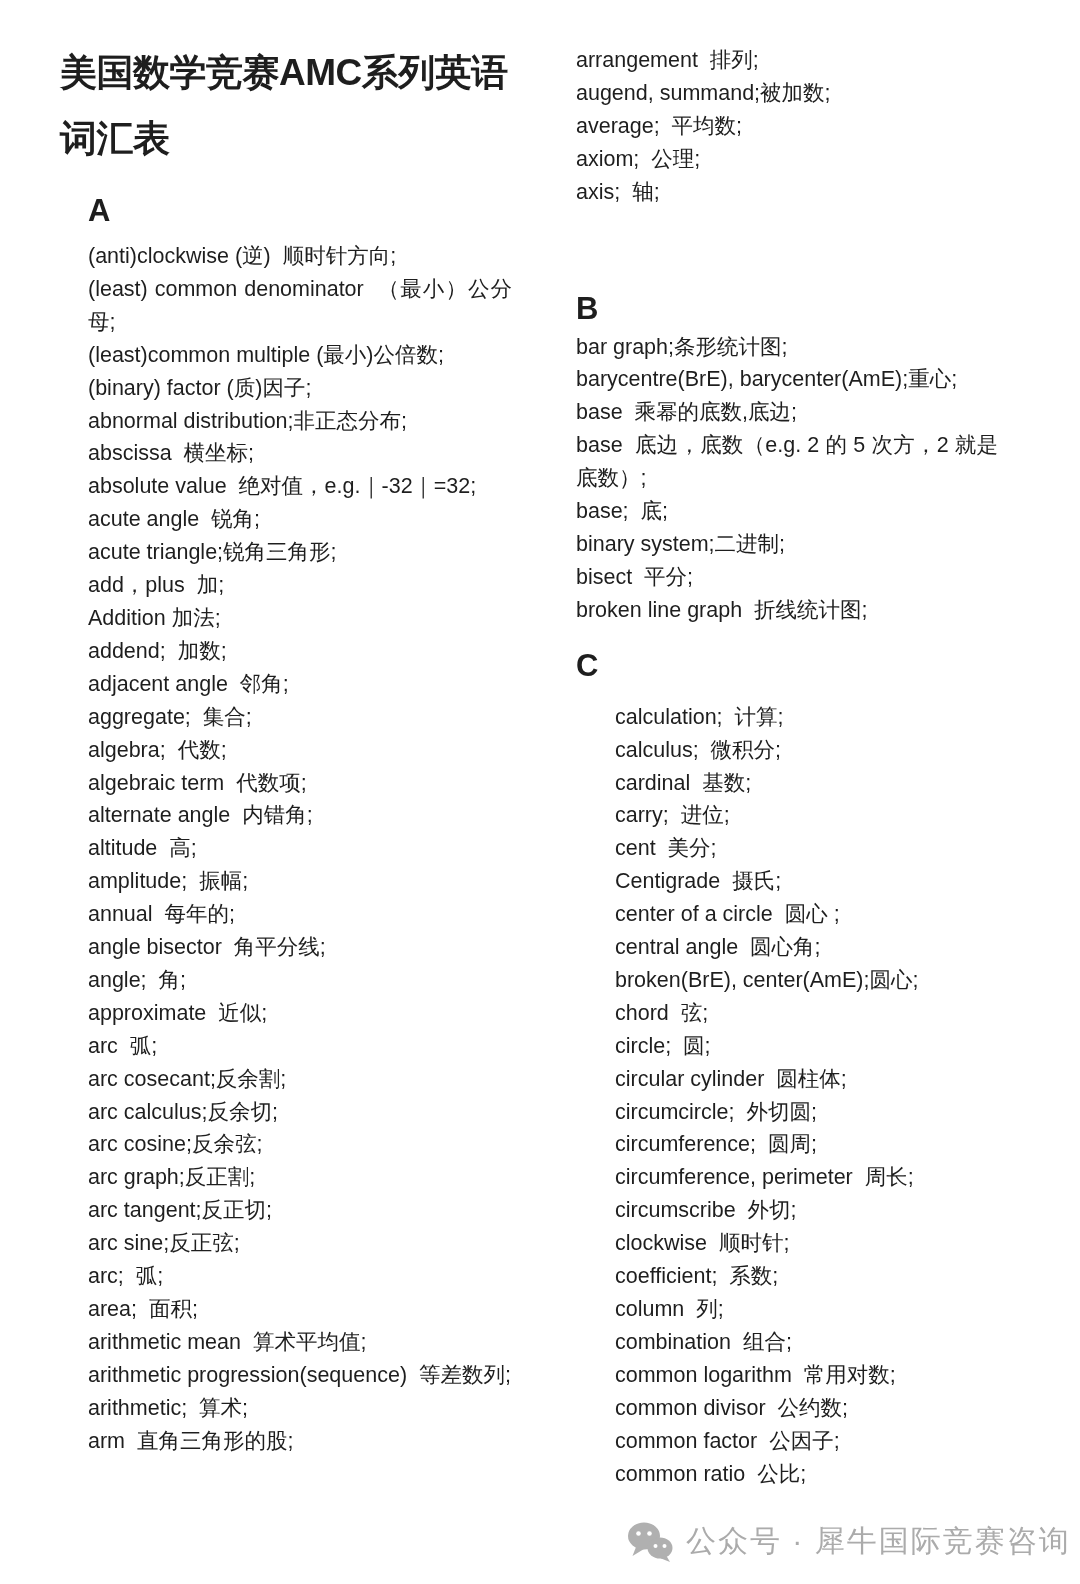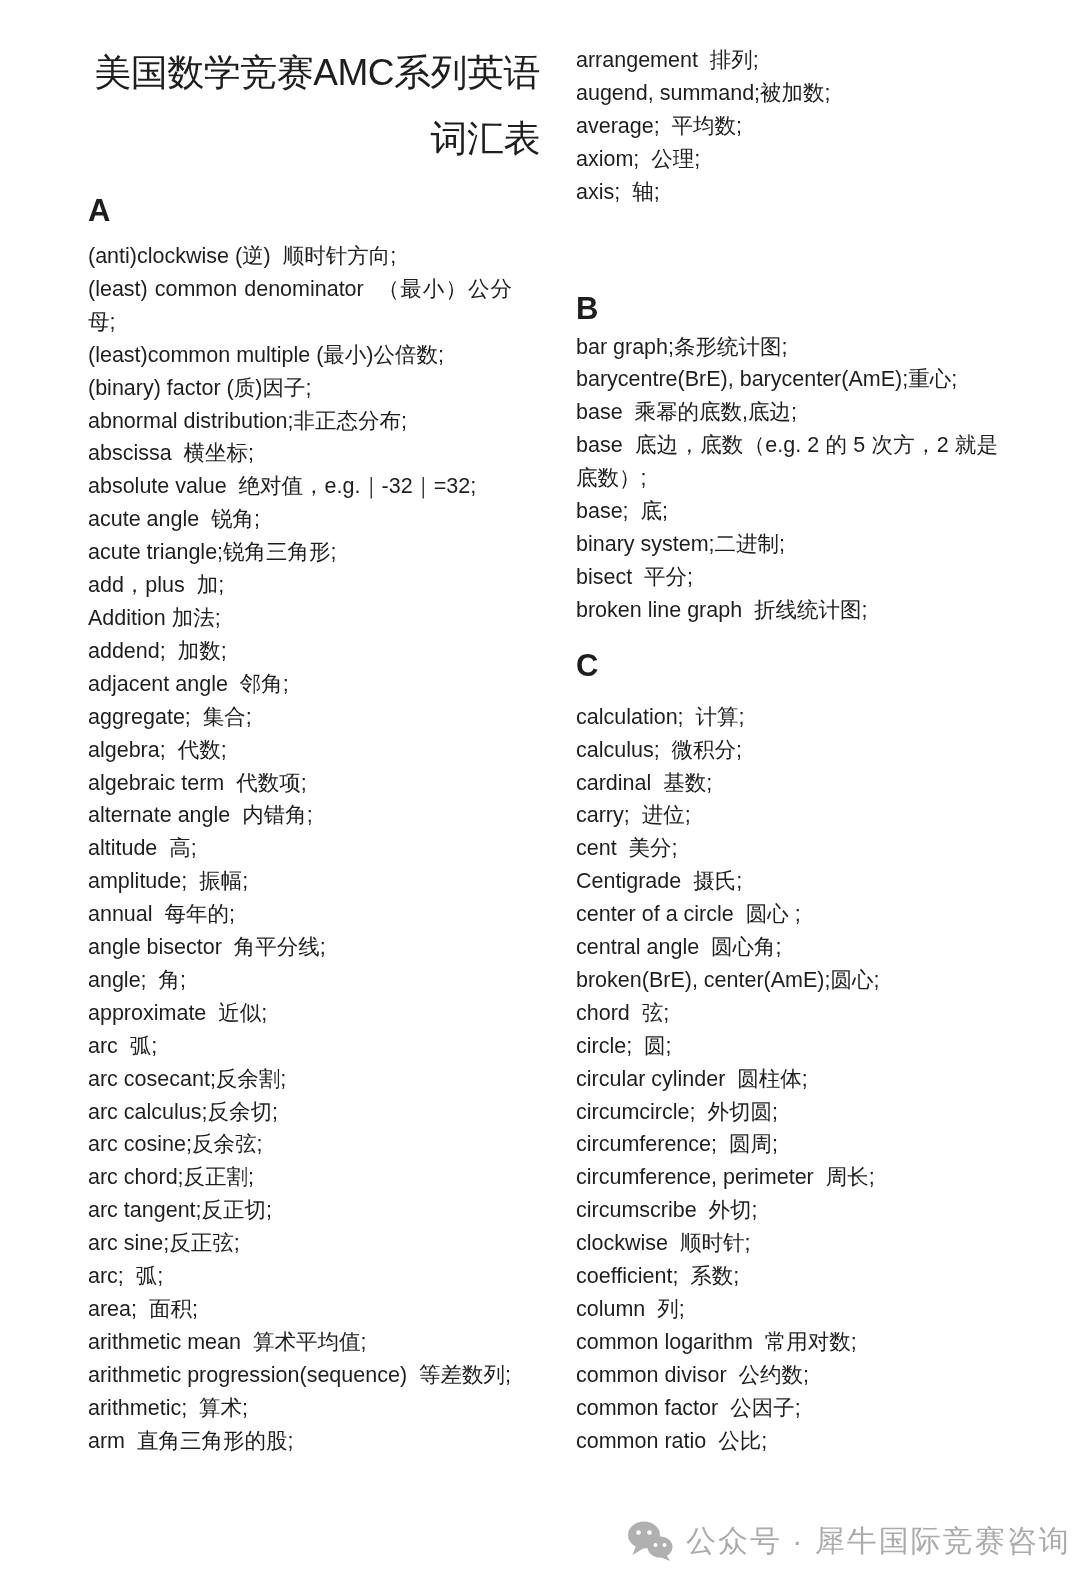--- a/index.html
+++ b/index.html
@@ -11,51 +11,51 @@
     background: #ffffff;
     font-family: "Liberation Sans", "DejaVu Sans", sans-serif;
     color: #1e1e1e;
     overflow: hidden;
   }
   .doc-title {
     position: absolute;
     left: 60px;
     top: 40px;
     width: 480px;
-    text-align: right;
+    text-align: left;
     font-size: 37px;
-    font-weight: 400;
+    font-weight: 700;
     letter-spacing: -0.5px;
     white-space: nowrap;
   }
   .doc-title .title-line { display: block; line-height: 66px; }
   .col { position: absolute; }
   .col-left  { left: 88px;  top: 189px; width: 424px; }
   .col-right { left: 576px; top: 44px;  width: 422px; }
   .section-heading {
     font-size: 31px;
     font-weight: 700;
     line-height: 44px;
   }
   .col-left .section-heading { margin-bottom: 7px; }
   .heading-b { margin-top: 78px; }
   .heading-c { margin-top: 17px; }
   .list-b { }
-  .list-c { margin-top: 13px; }
+  .list-c { margin-top: 13px; margin-left: 39px; }
   .entry {
     font-size: 21.5px;
     line-height: 32.9px;
     text-align: justify;
   }
   .watermark {
     position: absolute;
     left: 627px;
     top: 1521px;
     display: flex;
-    align-items: flex-start;
+    align-items: center;
     gap: 13px;
     color: #ababab;
     font-size: 30px;
     letter-spacing: 2px;
     white-space: nowrap;
   }
   .watermark .icon { display: inline-flex; }
 </style>
 </head>
 <body>
@@ -91,21 +91,21 @@
         <p class="entry">altitude&nbsp; 高;</p>
         <p class="entry">amplitude;&nbsp; 振幅;</p>
         <p class="entry">annual&nbsp; 每年的;</p>
         <p class="entry">angle bisector&nbsp; 角平分线;</p>
         <p class="entry">angle;&nbsp; 角;</p>
         <p class="entry">approximate&nbsp; 近似;</p>
         <p class="entry">arc&nbsp; 弧;</p>
         <p class="entry">arc cosecant;反余割;</p>
         <p class="entry">arc calculus;反余切;</p>
         <p class="entry">arc cosine;反余弦;</p>
-        <p class="entry">arc chord;反正割;</p>
+        <p class="entry">arc graph;反正割;</p>
         <p class="entry">arc tangent;反正切;</p>
         <p class="entry">arc sine;反正弦;</p>
         <p class="entry">arc;&nbsp; 弧;</p>
         <p class="entry">area;&nbsp; 面积;</p>
         <p class="entry">arithmetic mean&nbsp; 算术平均值;</p>
         <p class="entry">arithmetic progression(sequence)&nbsp; 等差数列;</p>
         <p class="entry">arithmetic;&nbsp; 算术;</p>
         <p class="entry">arm&nbsp; 直角三角形的股;</p>
       </div>
   </div>
@@ -146,20 +146,21 @@
         <p class="entry">chord&nbsp; 弦;</p>
         <p class="entry">circle;&nbsp; 圆;</p>
         <p class="entry">circular cylinder&nbsp; 圆柱体;</p>
         <p class="entry">circumcircle;&nbsp; 外切圆;</p>
         <p class="entry">circumference;&nbsp; 圆周;</p>
         <p class="entry">circumference, perimeter&nbsp; 周长;</p>
         <p class="entry">circumscribe&nbsp; 外切;</p>
         <p class="entry">clockwise&nbsp; 顺时针;</p>
         <p class="entry">coefficient;&nbsp; 系数;</p>
         <p class="entry">column&nbsp; 列;</p>
+        <p class="entry">combination&nbsp; 组合;</p>
         <p class="entry">common logarithm&nbsp; 常用对数;</p>
         <p class="entry">common divisor&nbsp; 公约数;</p>
         <p class="entry">common factor&nbsp; 公因子;</p>
         <p class="entry">common ratio&nbsp; 公比;</p>
       </div>
   </div>
 
   <div class="watermark">
     <span class="icon">
       <svg width="46" height="40" viewBox="0 0 46 40" xmlns="http://www.w3.org/2000/svg">

